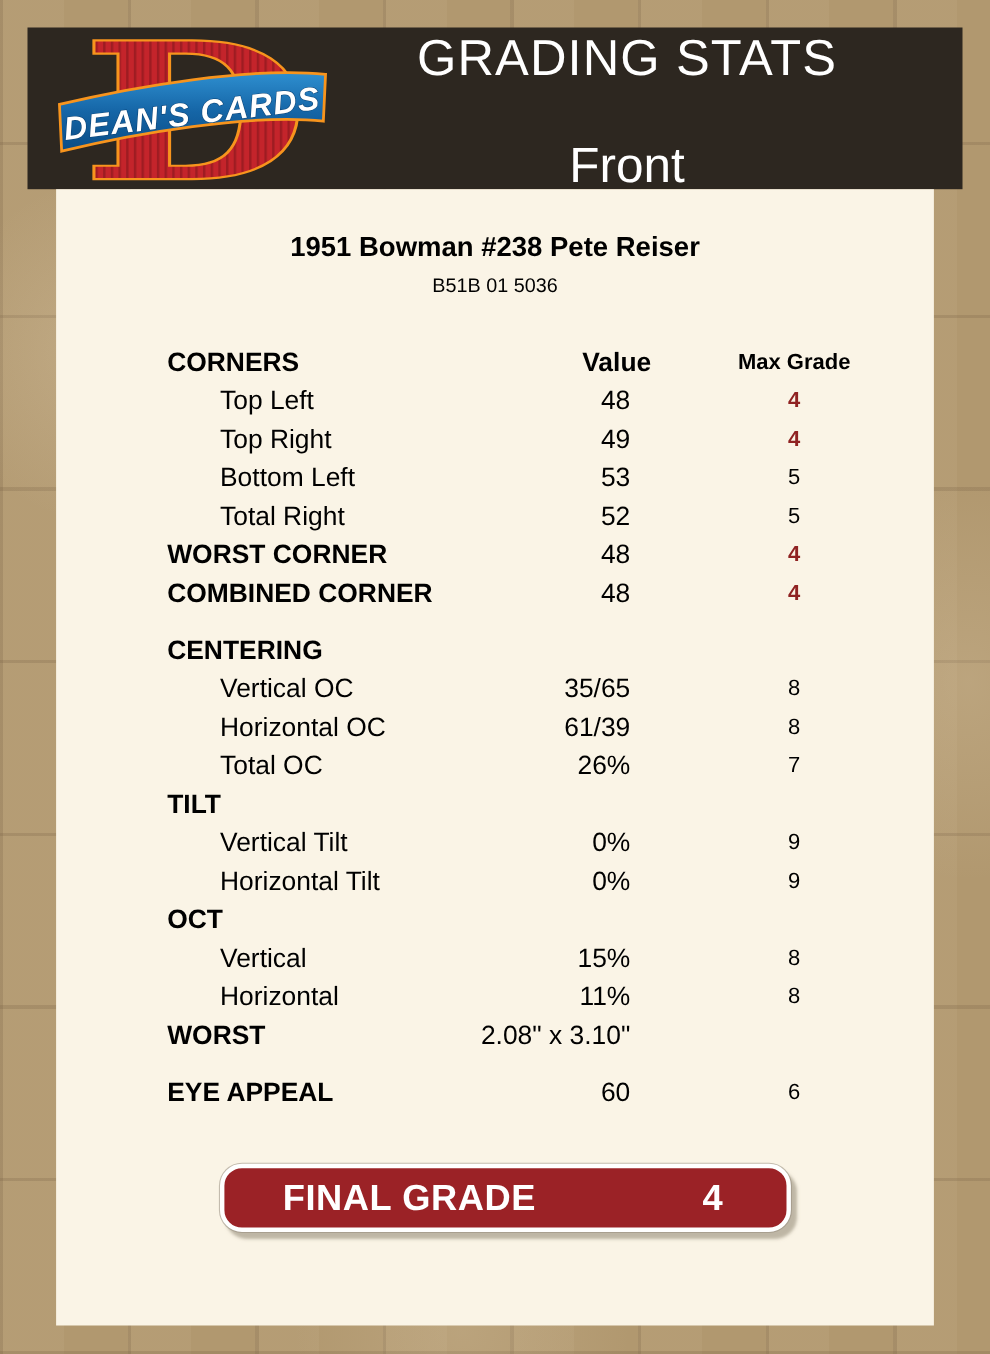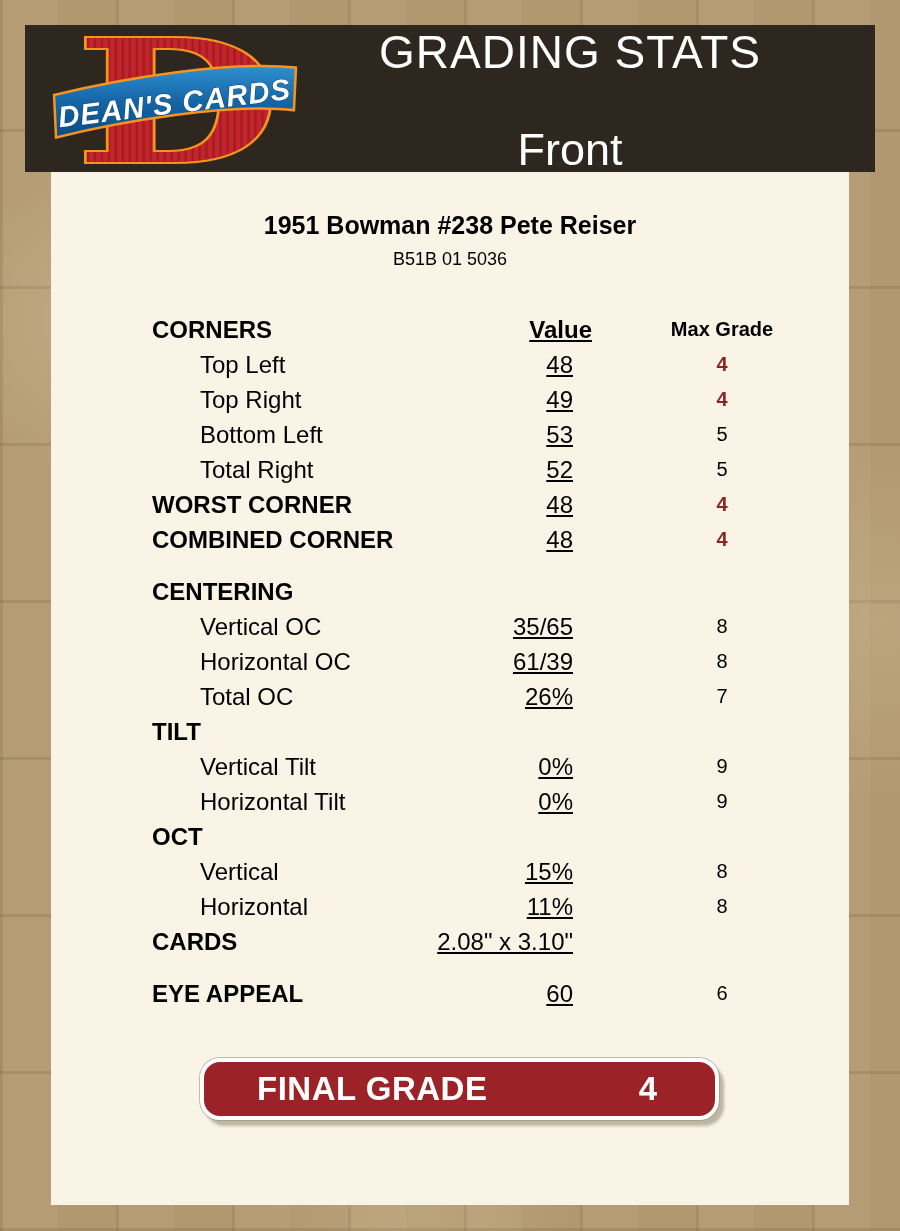--- a/index.html
+++ b/index.html
@@ -32,21 +32,21 @@
     background:#faf4e6;color:#000;
   }
   .card-title{position:absolute;top:39px;left:0;width:100%;text-align:center;font-size:25px;font-weight:bold;}
   .card-serial{position:absolute;top:77px;left:0;width:100%;text-align:center;font-size:18px;}
   .stats{position:absolute;top:140px;left:0;width:100%;}
   .row{position:relative;height:35px;}
   .row.gap{margin-top:17px;}
   .row .label{position:absolute;left:101px;top:0;line-height:35px;font-size:24px;white-space:pre;}
   .row.item .label{left:149px;}
   .row.section .label,.row.head .label{font-weight:bold;}
-  .row .val{position:absolute;right:276px;top:0;line-height:35px;font-size:24px;white-space:pre;text-decoration:underline;}
+  .row .val{position:absolute;right:276px;top:0;line-height:35px;font-size:24px;white-space:pre;}
   .row.head .val{right:257px;font-weight:bold;}
   .row .grade{position:absolute;left:550px;width:242px;top:0;line-height:35px;font-size:20px;text-align:center;}
   .row.head .grade{font-weight:bold;}
   .row .grade.red{color:#8f2222;font-weight:bold;}
   .final-btn{
     position:absolute;left:200px;top:1058px;width:519px;height:62px;box-sizing:border-box;
     background:#9b2226;border:4px solid #ffffff;border-radius:20px;
     box-shadow:0 0 0 1px rgba(150,140,125,.55), 5px 6px 3px rgba(141,131,112,.55);
     display:flex;align-items:center;cursor:pointer;
   }
@@ -160,21 +160,21 @@
           <span class="label">Vertical</span>
           <span class="val">15%</span>
           <span class="grade">8</span>
         </div>
         <div class="row item">
           <span class="label">Horizontal</span>
           <span class="val">11%</span>
           <span class="grade">8</span>
         </div>
         <div class="row section">
-          <span class="label">CARDS</span>
+          <span class="label">WORST</span>
           <span class="val">2.08" x 3.10"</span>
         </div>
         <div class="row section gap">
           <span class="label">EYE APPEAL</span>
           <span class="val">60</span>
           <span class="grade">6</span>
         </div>
       </div>
   </div>
 

